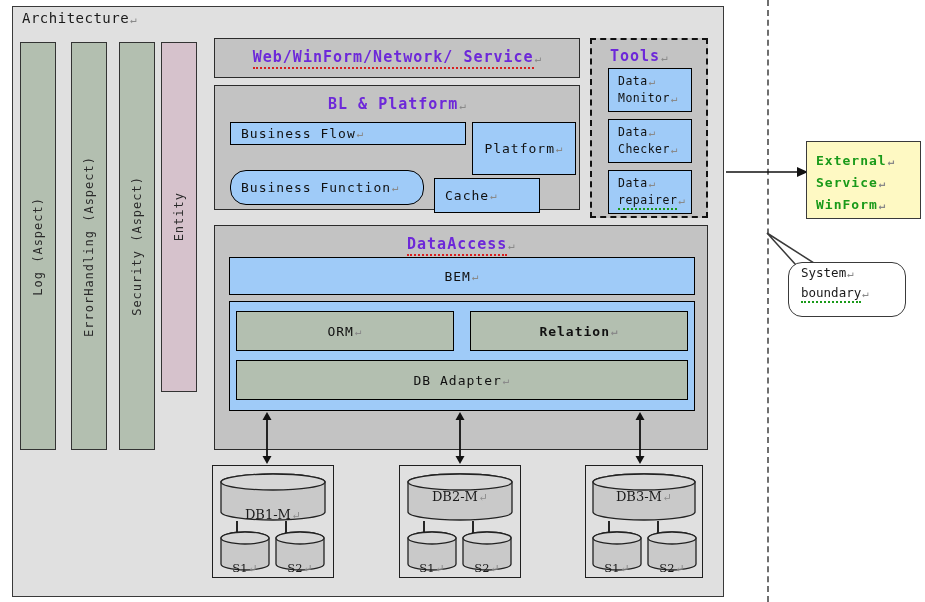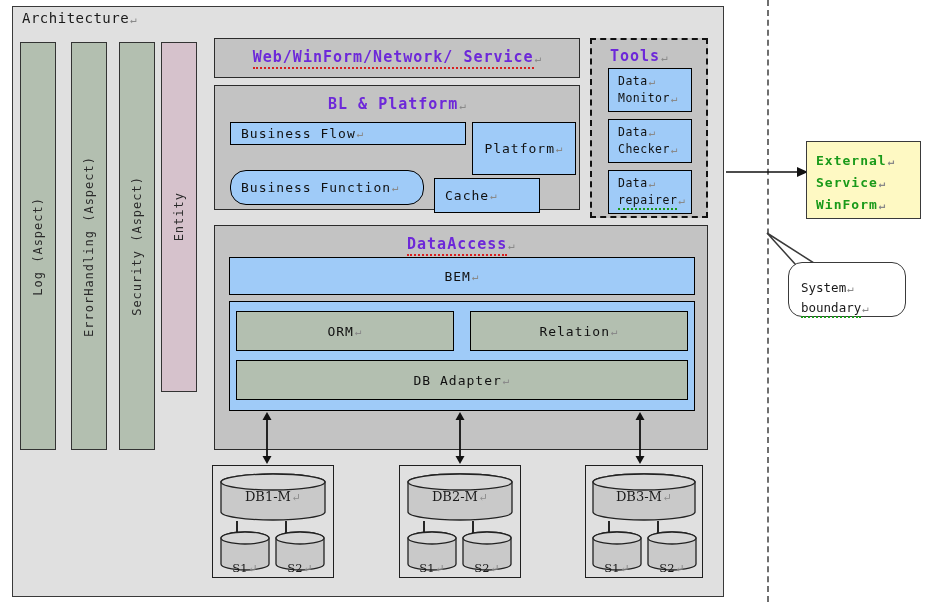--- a/index.html
+++ b/index.html
@@ -145,21 +145,21 @@
     border: 1.5px solid #000000;
     display: flex;
     align-items: center;
     justify-content: center;
     font-size: 13px;
     color: #111111;
     letter-spacing: 1px;
     white-space: nowrap;
   }
   #orm-box      { left: 236px; top: 311px; width: 218px; height: 40px; }
-  #relation-box { left: 470px; top: 311px; width: 218px; height: 40px; }
+  #relation-box { left: 470px; top: 311px; width: 218px; height: 40px; font-weight: bold; }
   #dbadapter-box{ left: 236px; top: 360px; width: 452px; height: 40px; }
 
   
   .dbl-arrow { width: 14px; height: 52px; }
   #arrow-db1 { left: 260px; top: 412px; }
   #arrow-db2 { left: 453px; top: 412px; }
   #arrow-db3 { left: 633px; top: 412px; }
 
   
   .db-group {
@@ -205,21 +205,21 @@
     letter-spacing: 1px;
     white-space: nowrap;
   }
 
   
   #callout-bubble {
     left: 788px; top: 262px; width: 118px; height: 55px;
     border: 1.5px solid #3a3a3a;
     border-radius: 14px;
     background: #ffffff;
-    padding: 15px 0 0 12px;
+    padding: 0 0 0 12px;
   }
   #callout-bubble .line {
     font-size: 12.5px;
     color: #1a1a1a;
     line-height: 19px;
     white-space: nowrap;
   }
 
   .pilcrow {
     color: #8a8a8a;
@@ -332,21 +332,21 @@
   <line x1="7" y1="6" x2="7" y2="46" stroke="#111" stroke-width="1.8"></line>
   <polygon points="7,0 2.5,8 11.5,8" fill="#111"></polygon>
   <polygon points="7,52 2.5,44 11.5,44" fill="#111"></polygon>
 </svg>
 
 <div class="abs db-group" id="db-group-1"></div>
 <svg class="abs cyl" style="left:220px; top:473px; width:106px; height:48px;" viewBox="0 0 106 48">
   <path d="M1,9 a52,8 0 0 1 104,0 v30 a52,8 0 0 1 -104,0 z" fill="#c9c9c9" stroke="#222" stroke-width="1.3"></path>
   <ellipse cx="53" cy="9" rx="52" ry="8" fill="#d6d6d6" stroke="#222" stroke-width="1.3"></ellipse>
 </svg>
-<div class="abs cyl-label" style="left:220px; top:489px; width:106px;">
+<div class="abs cyl-label" style="left:220px; top:507px; width:106px;">
   <span>DB1-M</span><span class="pilcrow">↵</span>
 </div>
 <svg class="abs" style="left:224px; top:521px; width:80px; height:24px;" viewBox="0 0 80 24">
   <line x1="13" y1="0" x2="13" y2="16" stroke="#111" stroke-width="1.8"></line>
   <polygon points="13,24 8.5,15 17.5,15" fill="#111"></polygon>
   <line x1="62" y1="0" x2="62" y2="16" stroke="#111" stroke-width="1.8"></line>
   <polygon points="62,24 57.5,15 66.5,15" fill="#111"></polygon>
 </svg>
 <svg class="abs cyl" style="left:220px; top:531px; width:50px; height:40px;" viewBox="0 0 50 40">
   <path d="M1,7 a24,6 0 0 1 48,0 v26 a24,6 0 0 1 -48,0 z" fill="#c9c9c9" stroke="#222" stroke-width="1.3"></path>

